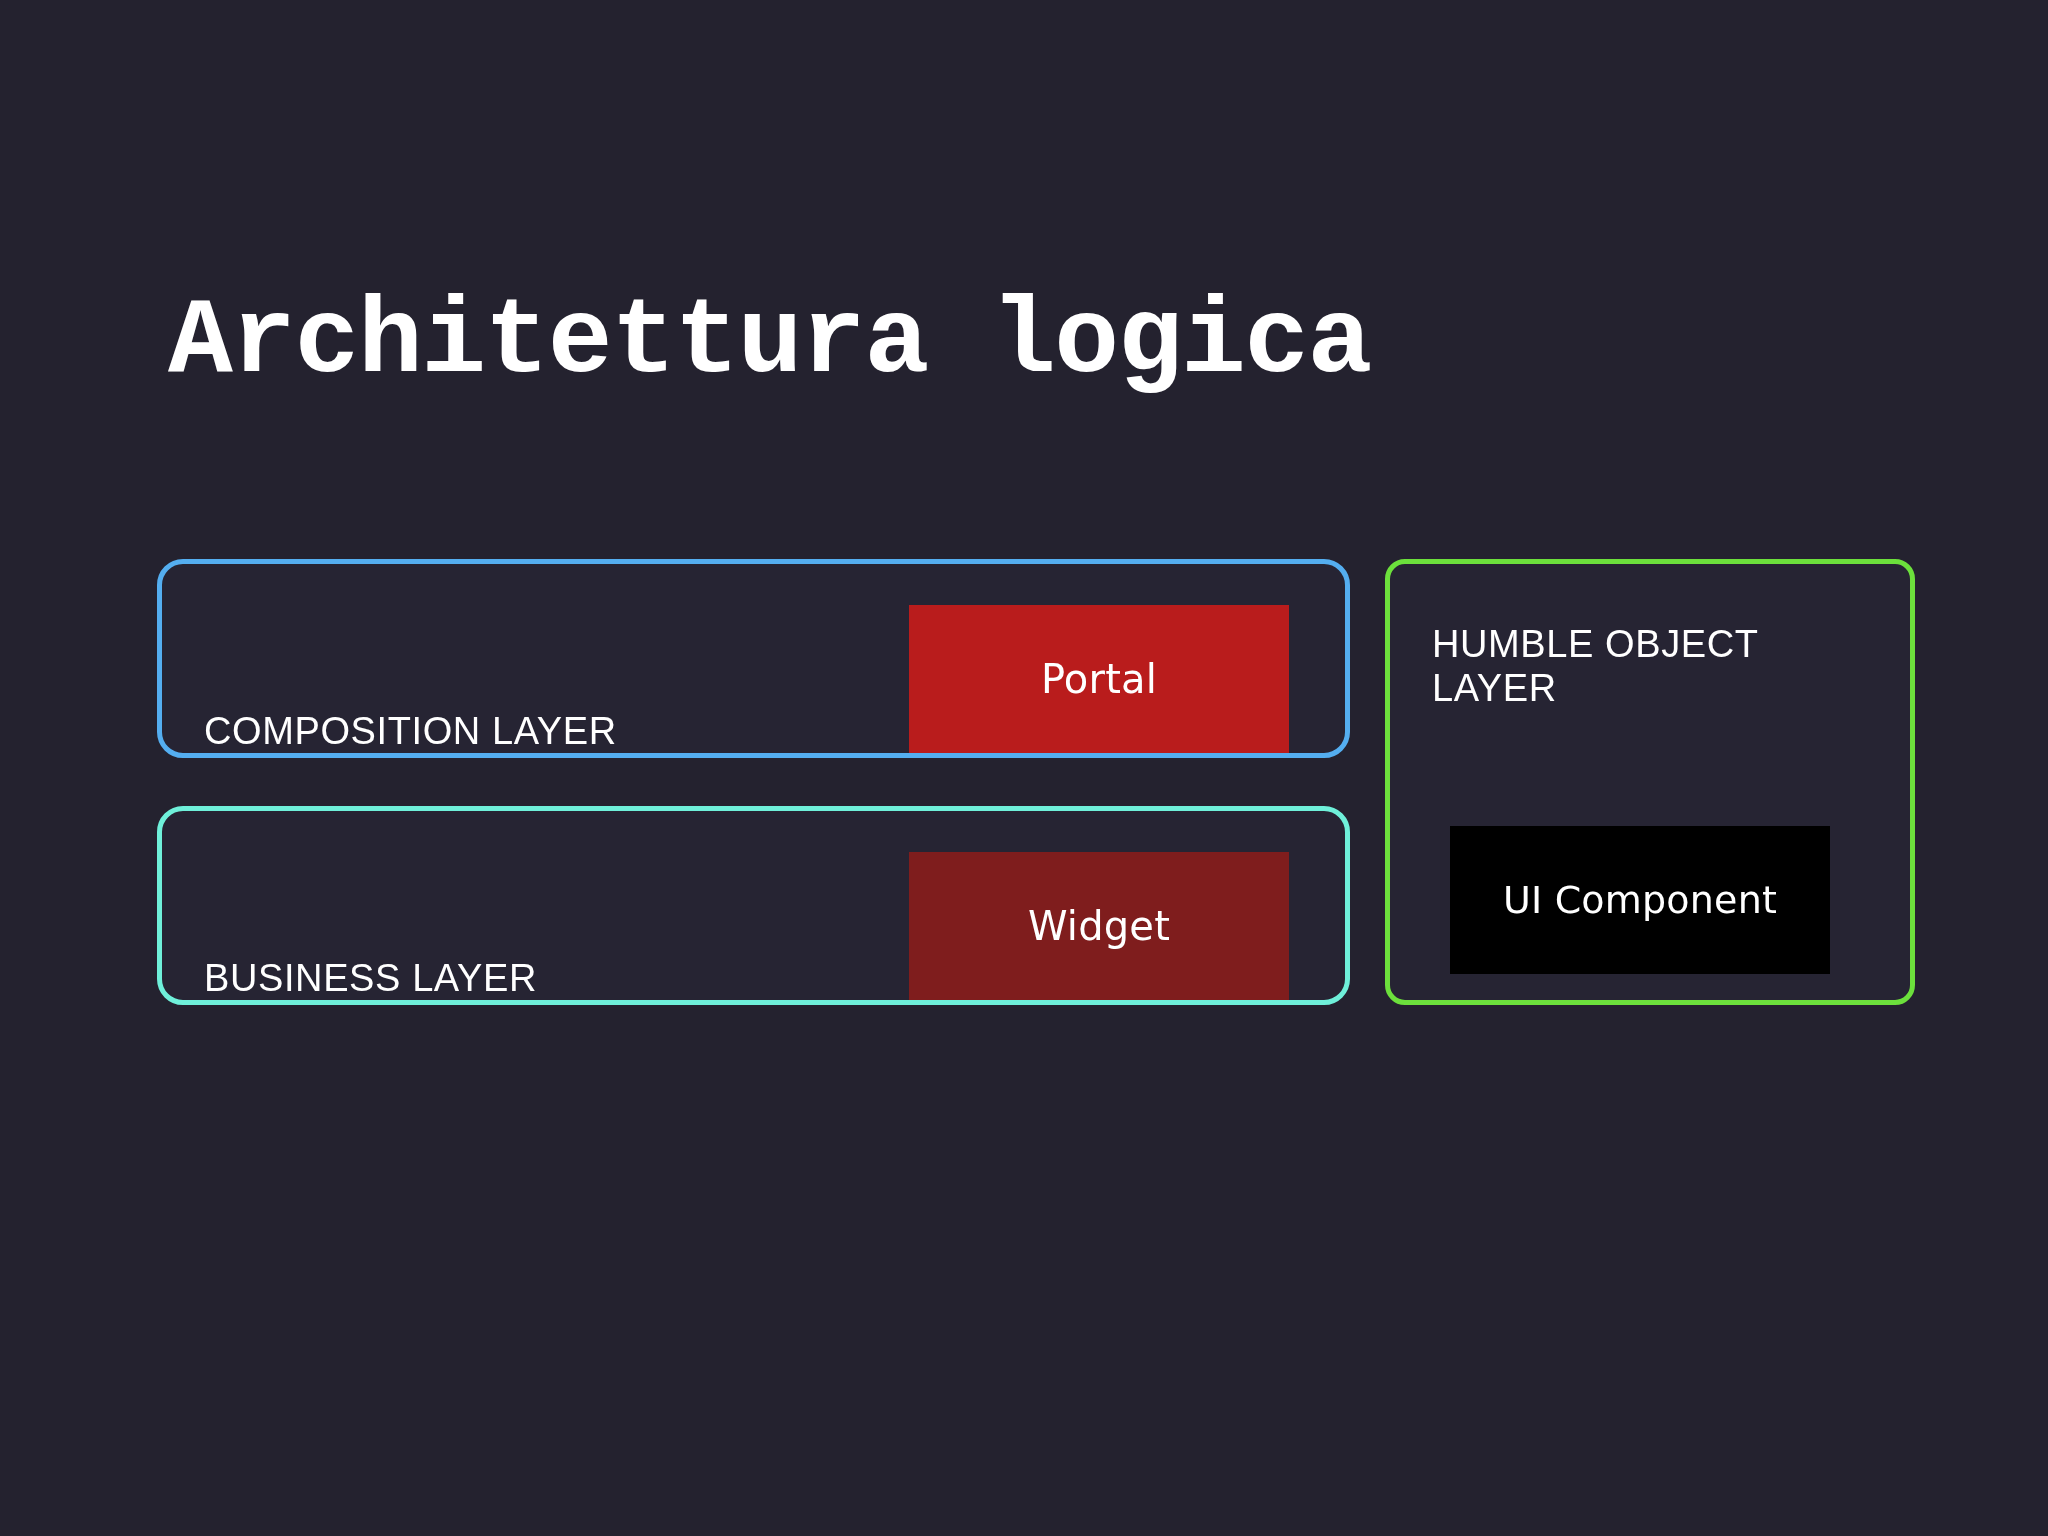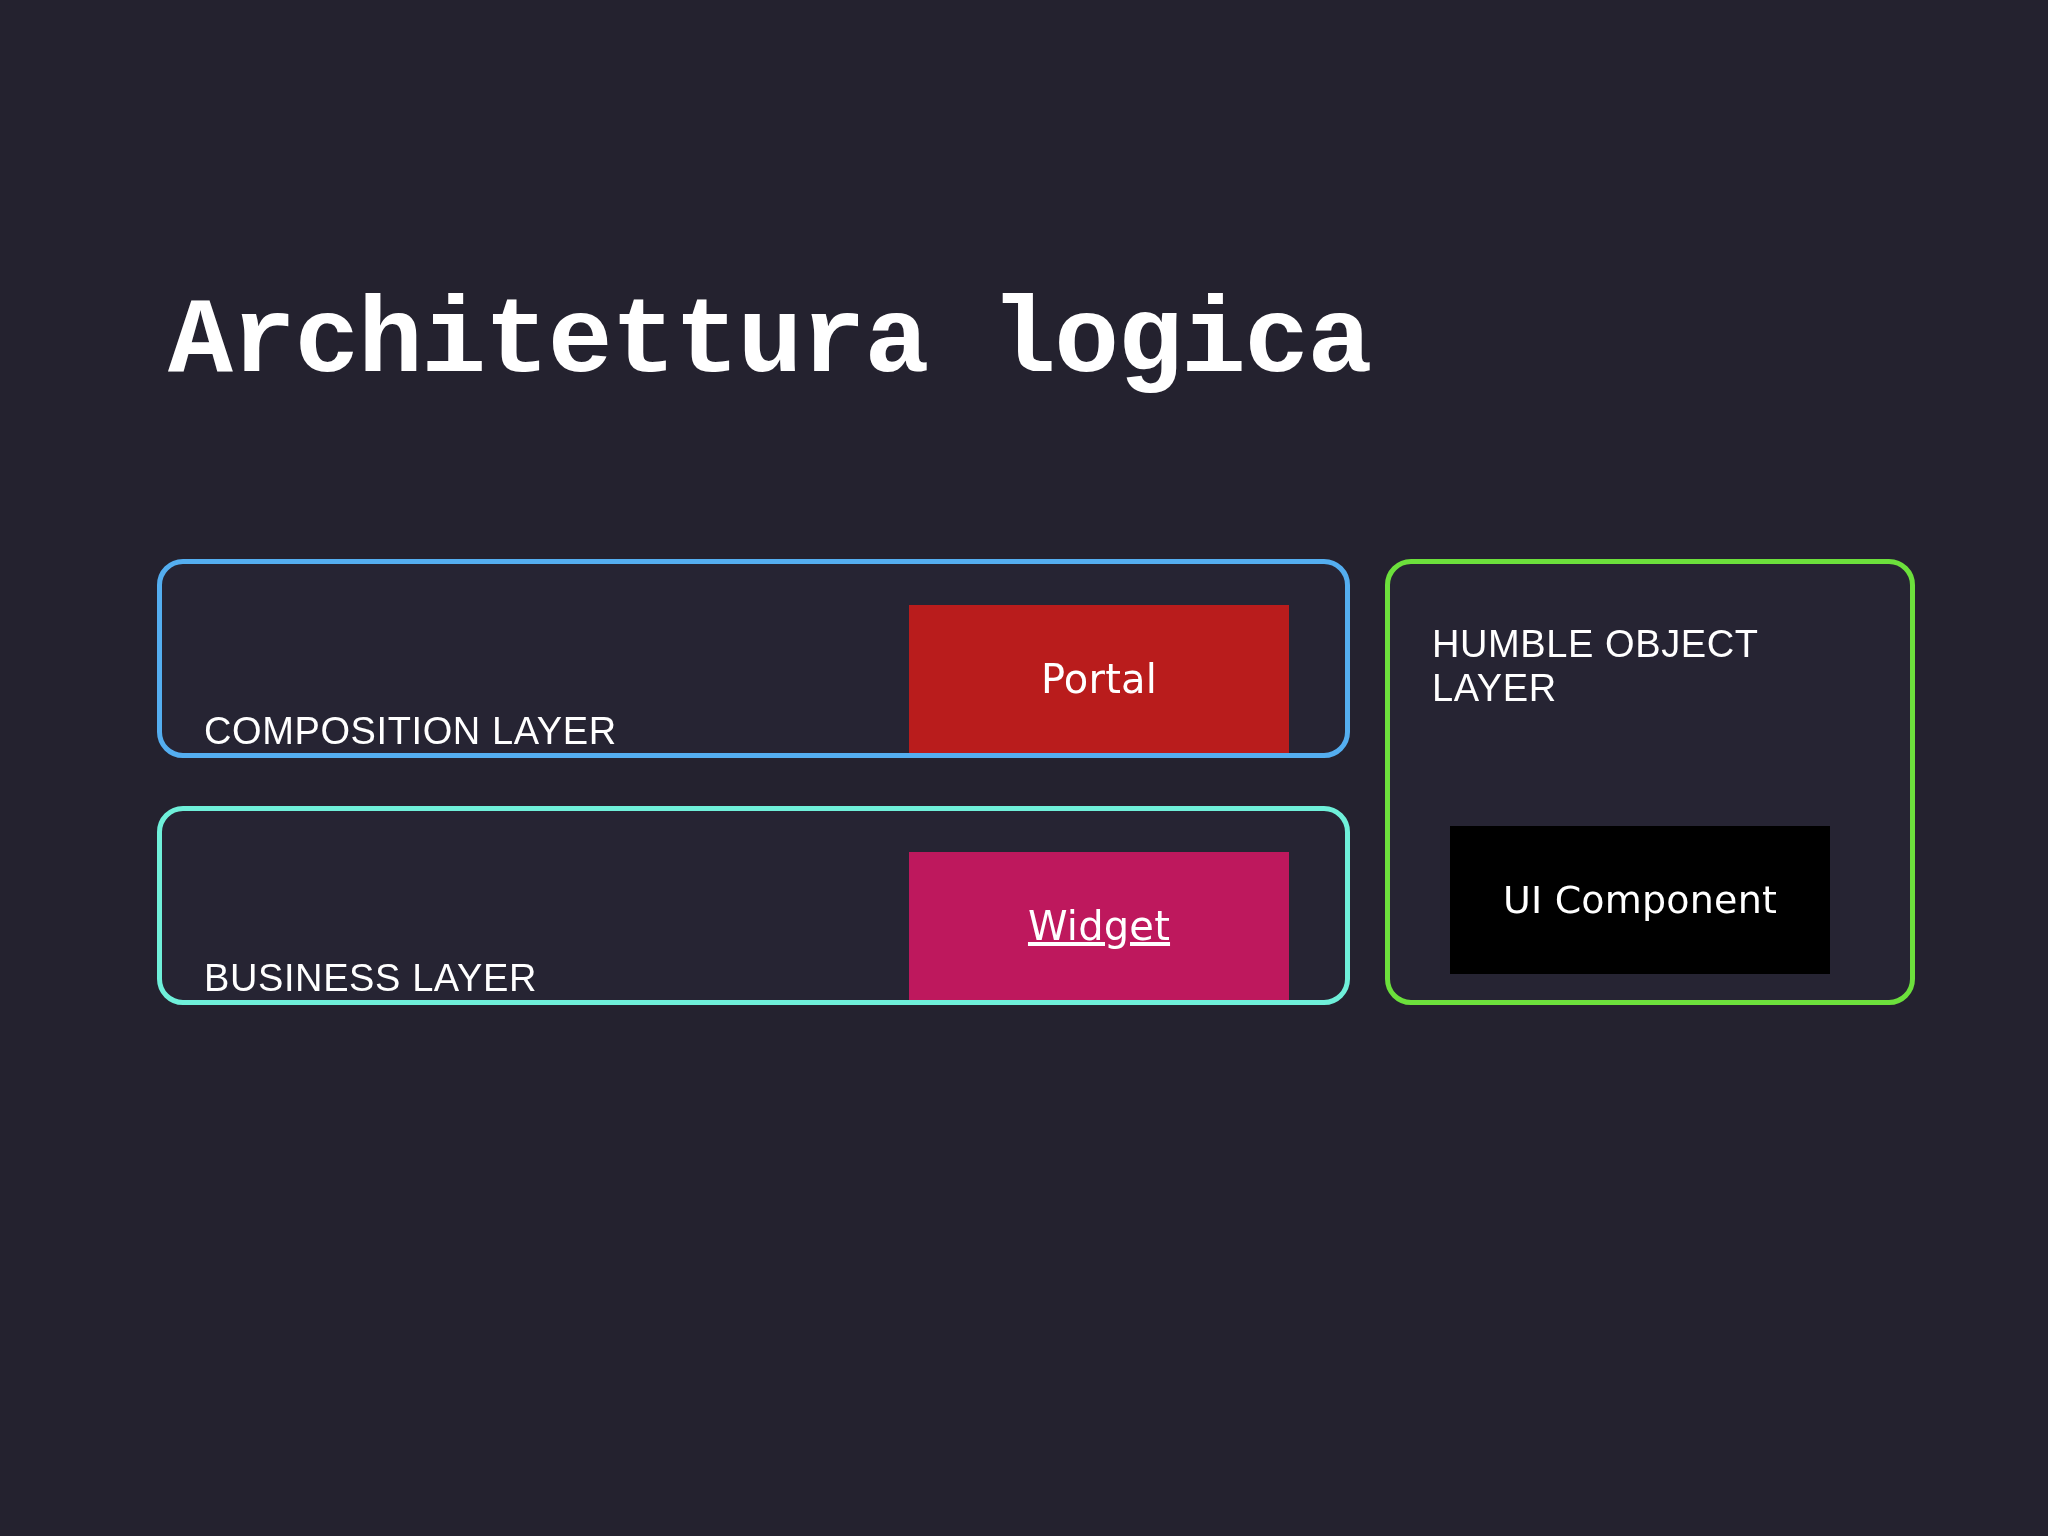--- a/index.html
+++ b/index.html
@@ -68,20 +68,21 @@
     padding: 0 0 0 42px;
   }
 
   
   .layer-card.col {
     display: flex;
     flex-direction: column;
     align-items: flex-start;
     justify-content: flex-start;
     padding: 0;
+    border-radius: 20px;
   }
 
   #card-composition {
     left: 157px;
     top: 559px;
     width: 1193px;
     height: 199px;
     border-color: #54aef0;
   }
   #card-business {
@@ -131,23 +132,22 @@
 
   #chip-portal {
     width: 380px;
     height: 148px;
     background: #b91c1c;
     margin-right: 56px;
   }
   #chip-widget {
     width: 380px;
     height: 148px;
-    background: #be185d;
+    background: #7f1d1d;
     margin-right: 56px;
-    text-decoration: underline;
   }
   #chip-ui-component {
     position: absolute;
     left: 60px;
     top: 262px;
     width: 380px;
     height: 148px;
     background: #000000;
     font-size: 38px;
   }

